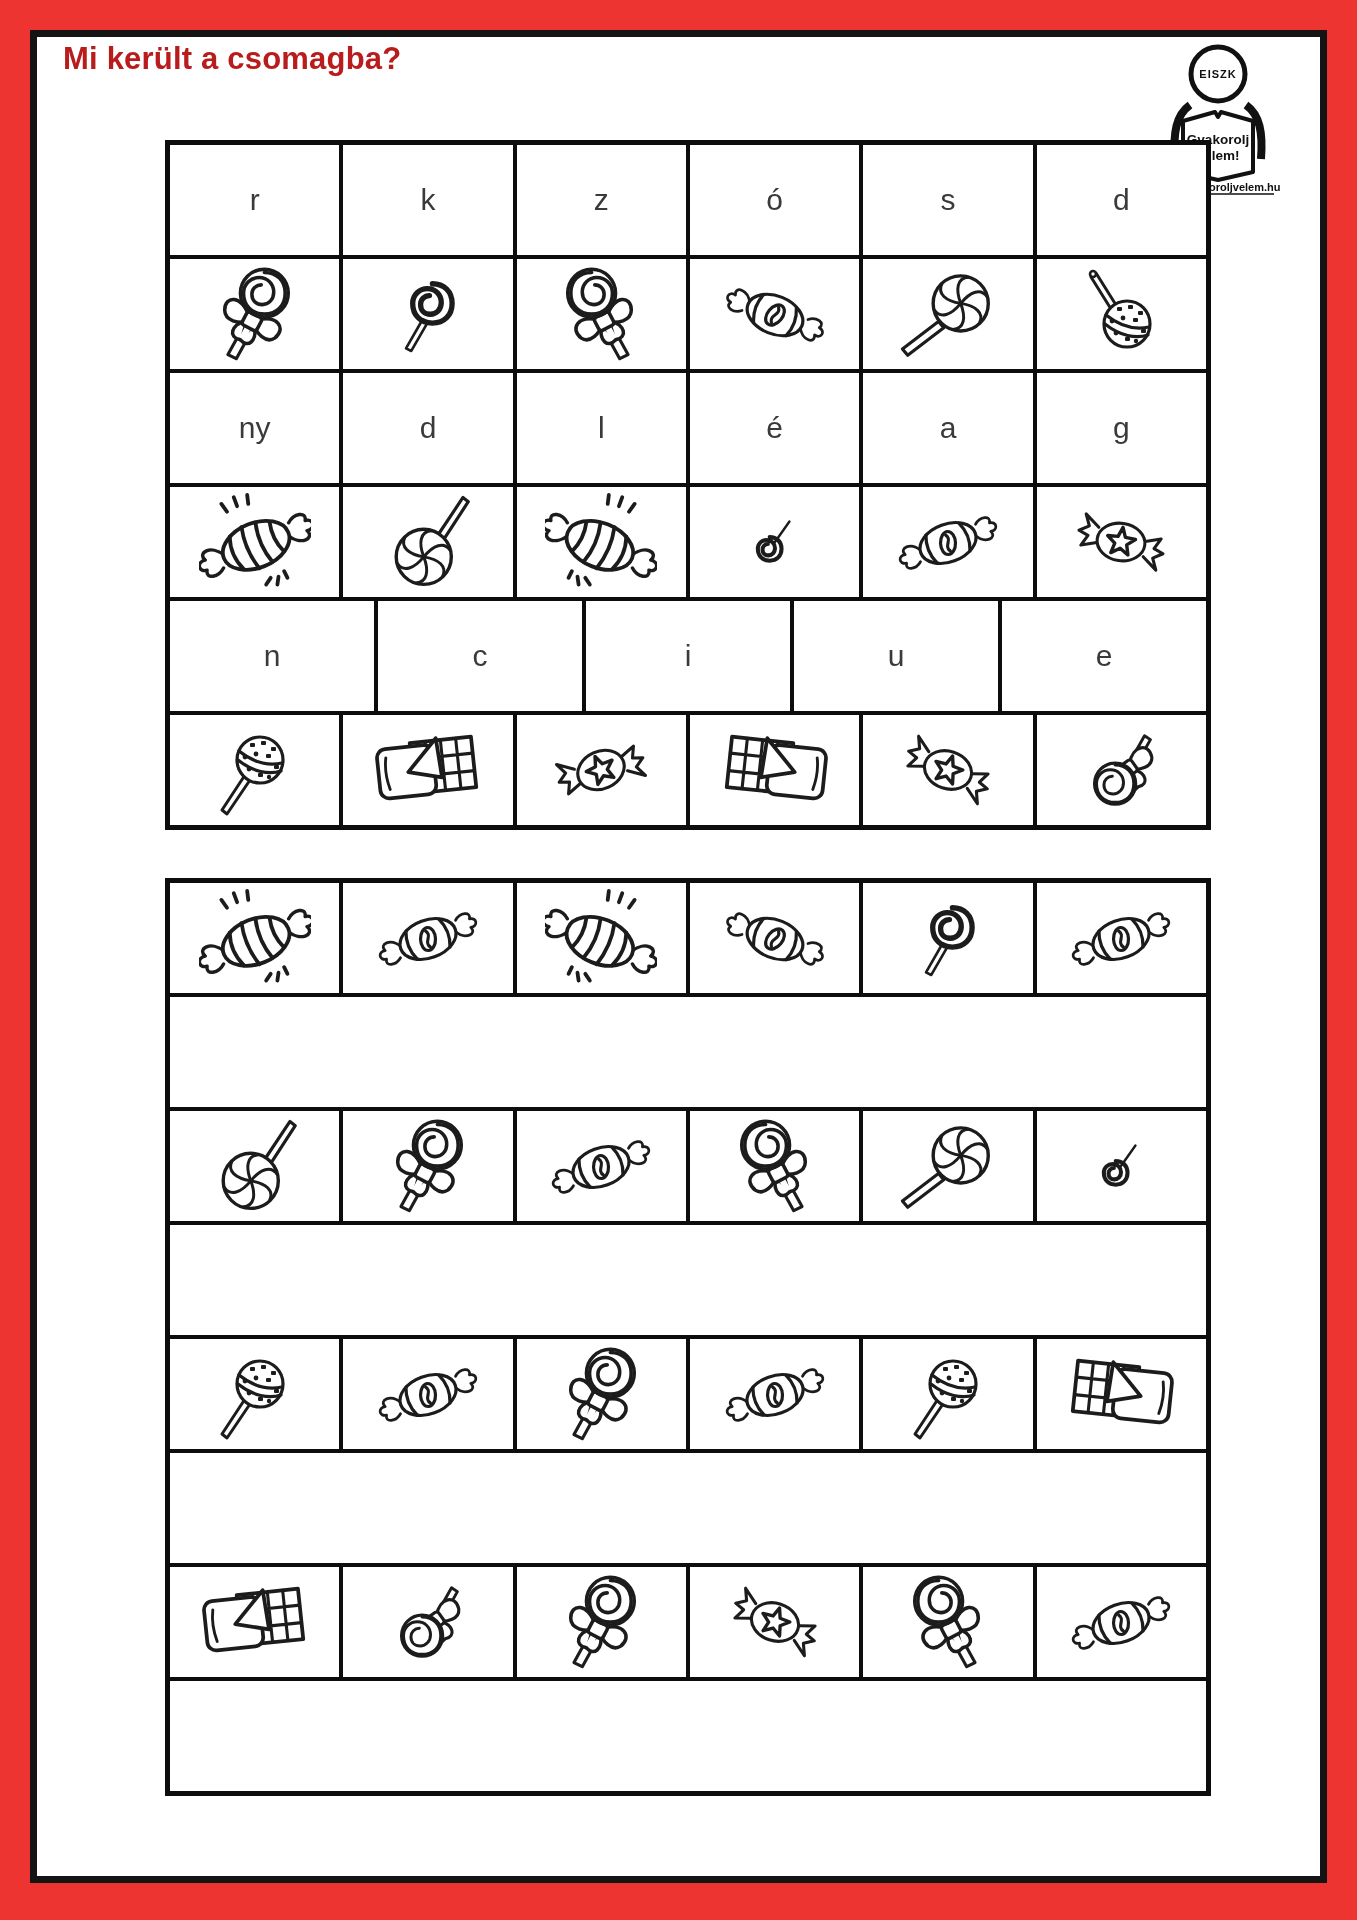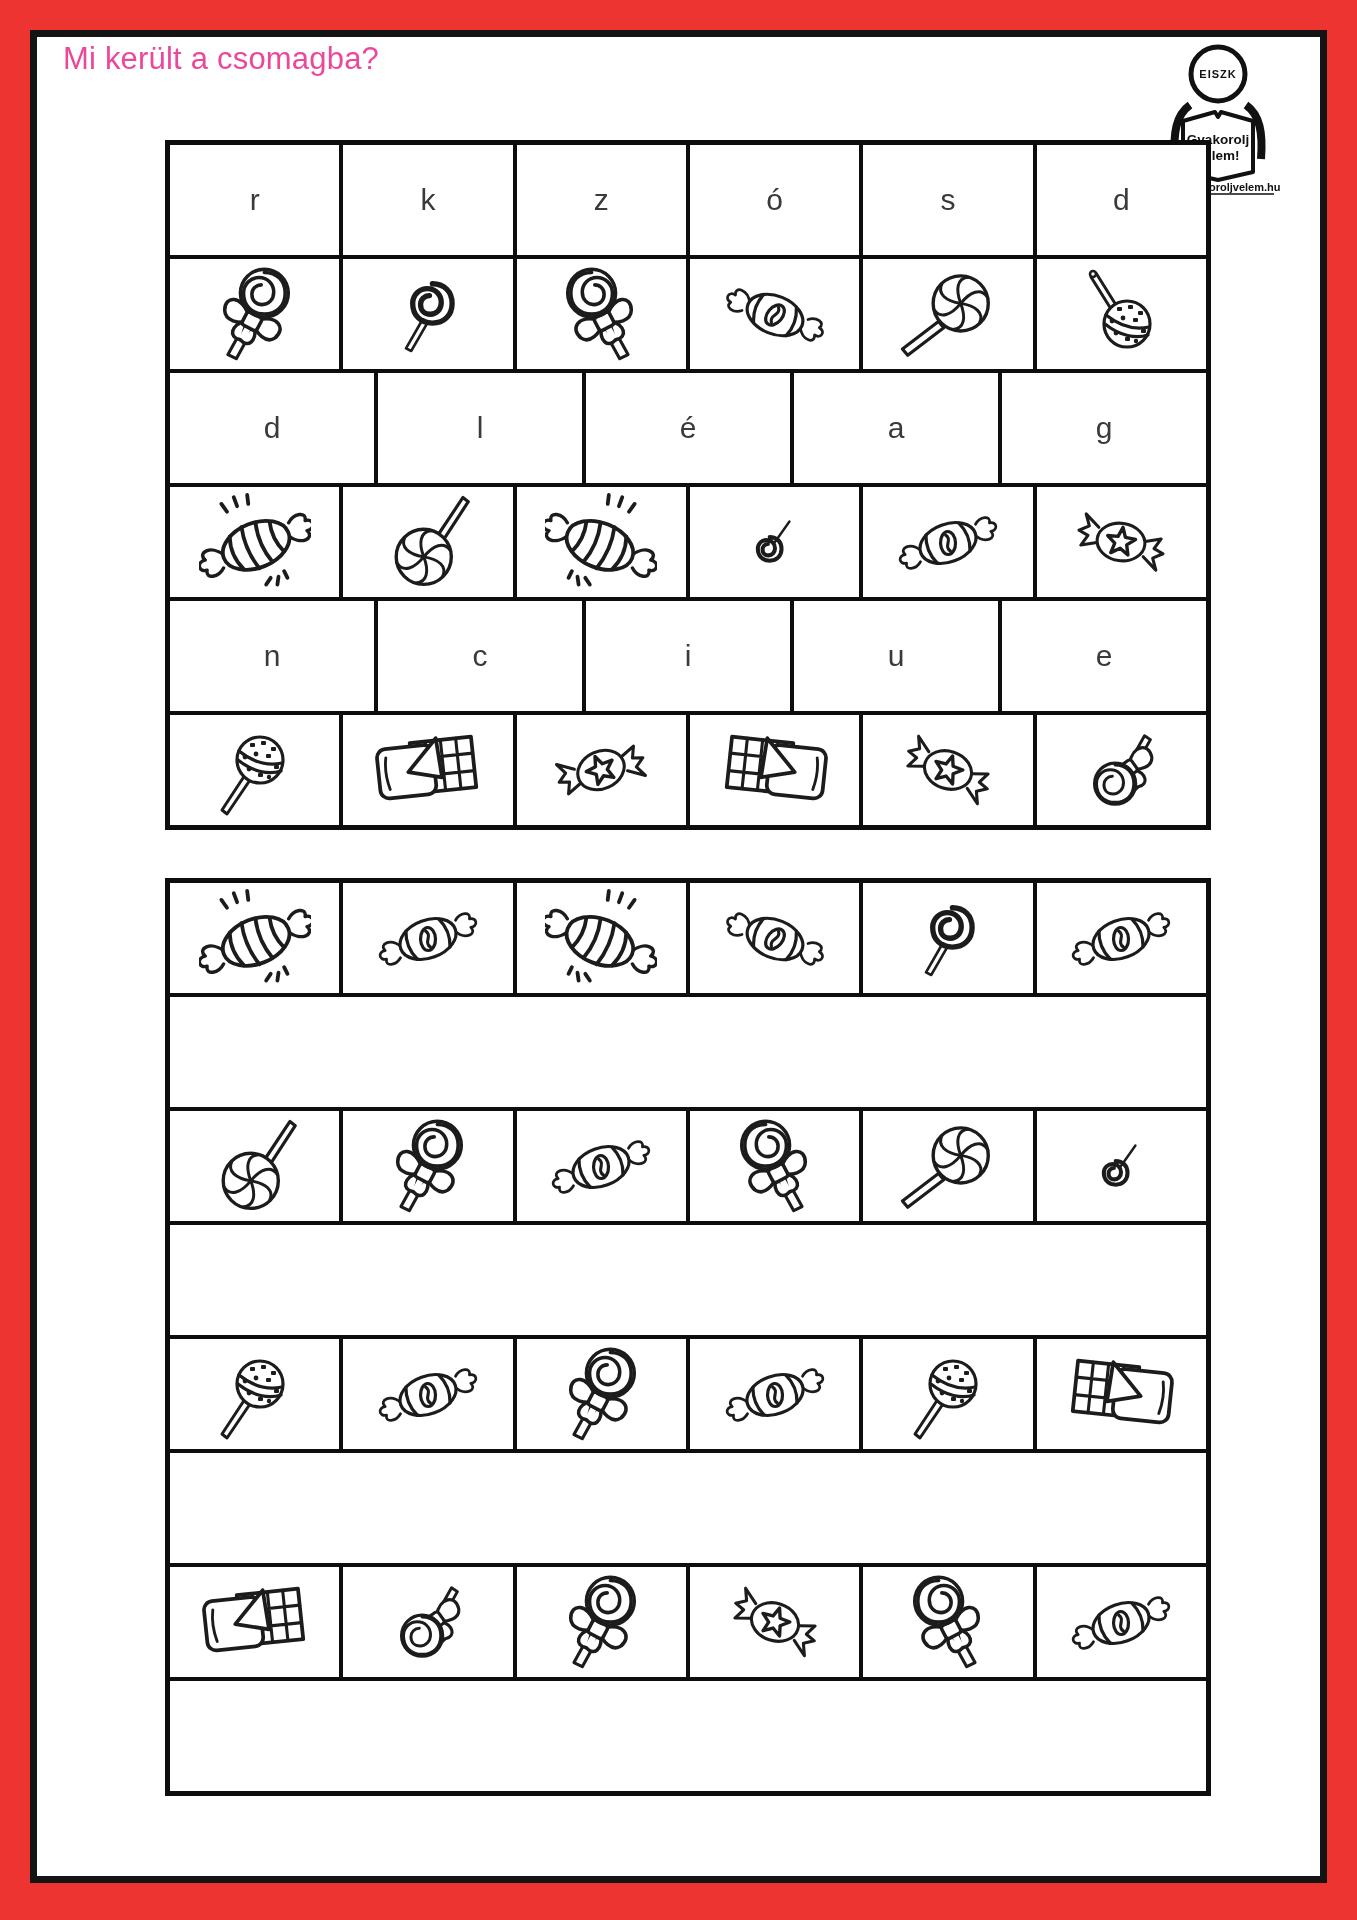--- a/index.html
+++ b/index.html
@@ -1,18 +1,18 @@
 <!DOCTYPE html>
 <html><head>
 <meta charset="utf-8">
 <style>
   html,body{margin:0;padding:0;}
   body{width:1357px;height:1920px;position:relative;background:#ee3431;font-family:"Liberation Sans",sans-serif;overflow:hidden;}
   .sheet{position:absolute;left:30px;top:30px;width:1297px;height:1853px;background:#ffffff;border:7px solid #141414;box-sizing:border-box;}
-  .title{position:absolute;left:26px;top:4px;margin:0;font-size:31px;font-weight:400;color:#ec4899;letter-spacing:.2px;}
+  .title{position:absolute;left:26px;top:4px;margin:0;font-size:31px;font-weight:700;color:#b91c1c;letter-spacing:.2px;}
   .logo{position:absolute;right:36px;top:4px;width:132px;height:160px;}
   .t-table{position:absolute;left:128px;width:1046px;border:3px solid #0d0d0d;box-sizing:border-box;background:#fff;}
   .key-pos{top:103px;}
   .ex-pos{top:841px;}
   .t-row{display:flex;}
   .t-cell{flex:1;border:2px solid #0d0d0d;height:114px;box-sizing:border-box;display:flex;align-items:center;justify-content:center;overflow:hidden;background:#fff;}
   .t-cell.letter span{font-size:30px;font-weight:300;color:#3a3a3a;}
   .candy{display:block;}
   .defs{position:absolute;width:0;height:0;}
 </style>
@@ -333,20 +333,23 @@
           </svg>
         </div>
         <div class="t-cell icon">
           <svg viewBox="0 0 100 100" width="100" height="100" class="candy">
             <use href="#i-lollipop-dotted-stick-up" xlink:href="#i-lollipop-dotted-stick-up"></use>
           </svg>
         </div>
       </div>
       <div class="t-row">
         <div class="t-cell letter">
+          <span>ny</span>
+        </div>
+        <div class="t-cell letter">
           <span>d</span>
         </div>
         <div class="t-cell letter">
           <span>l</span>
         </div>
         <div class="t-cell letter">
           <span>é</span>
         </div>
         <div class="t-cell letter">
           <span>a</span>

